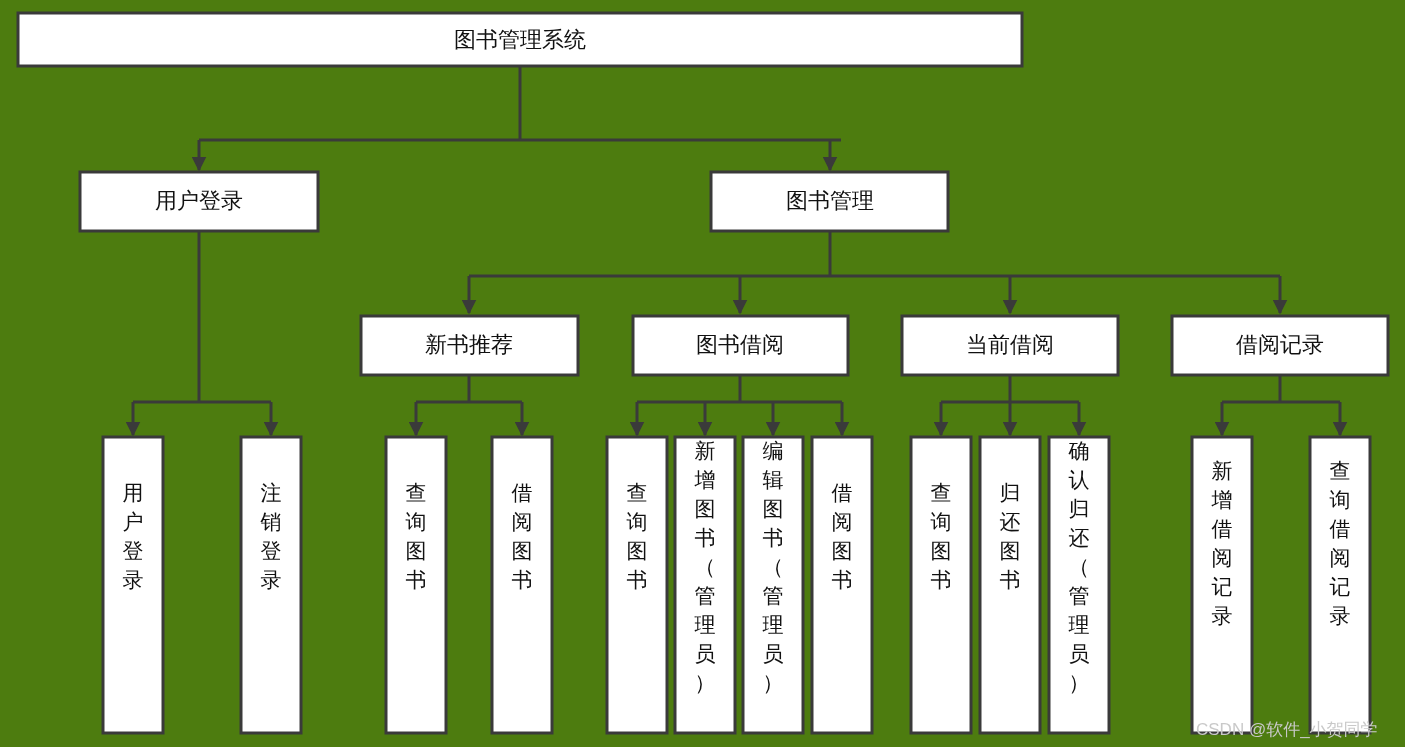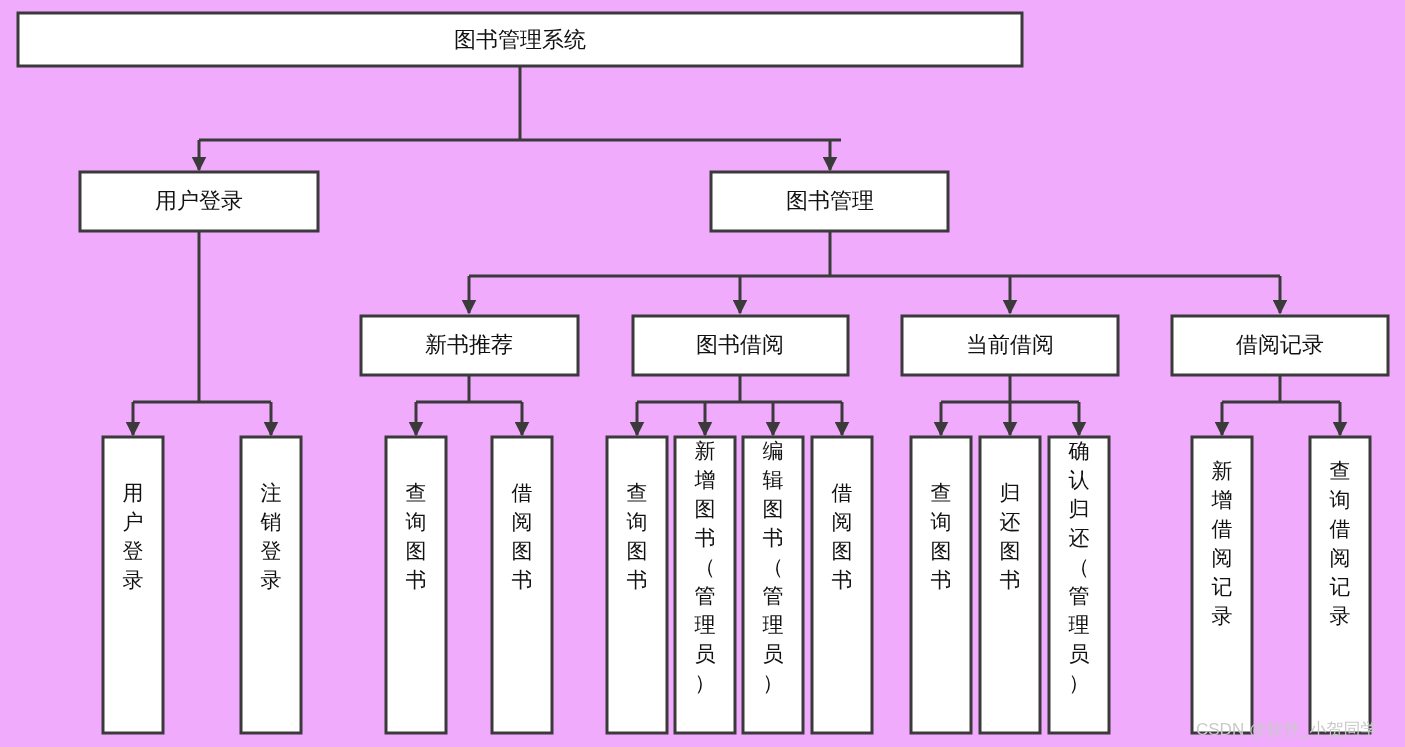--- a/index.html
+++ b/index.html
@@ -1,18 +1,18 @@
 <!DOCTYPE html>
 <html><head>
 <meta charset="utf-8">
 <style>
   html,body{margin:0;padding:0;background:#ffffff;}
   body{width:1405px;height:747px;overflow:hidden;
        font-family:"Liberation Sans","DejaVu Sans",sans-serif;}
-  #diagram{position:relative;width:1405px;height:747px;background:#f0abfc;}
+  #diagram{position:relative;width:1405px;height:747px;background:#4d7c0f;}
   svg{display:block;}
   .node-box{fill:#ffffff;stroke:#3a3a3a;stroke-width:3;}
   .node-label{fill:#111111;font-family:"Liberation Sans","DejaVu Sans",sans-serif;
               font-size:22px;text-anchor:middle;dominant-baseline:middle;}
   .node-label-v{fill:#111111;font-family:"Liberation Sans","DejaVu Sans",sans-serif;
                 font-size:21px;text-anchor:middle;}
   .edge{stroke:#3a3a3a;stroke-width:3;fill:none;}
   .watermark{fill:#c9c9c9;font-family:"Liberation Sans","DejaVu Sans",sans-serif;
              font-size:17px;}
 </style>

